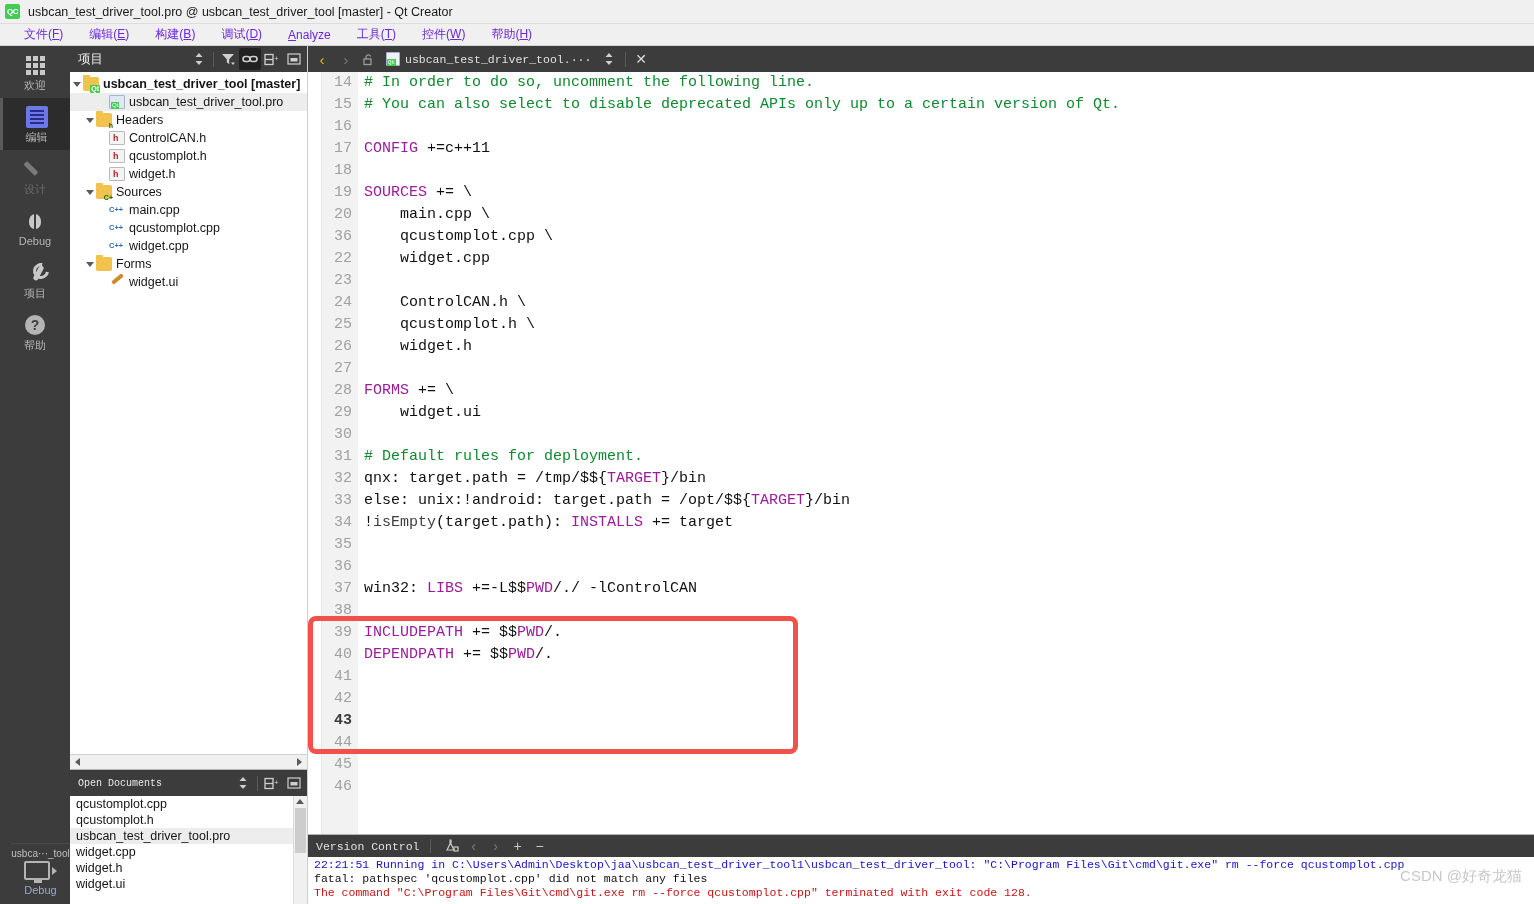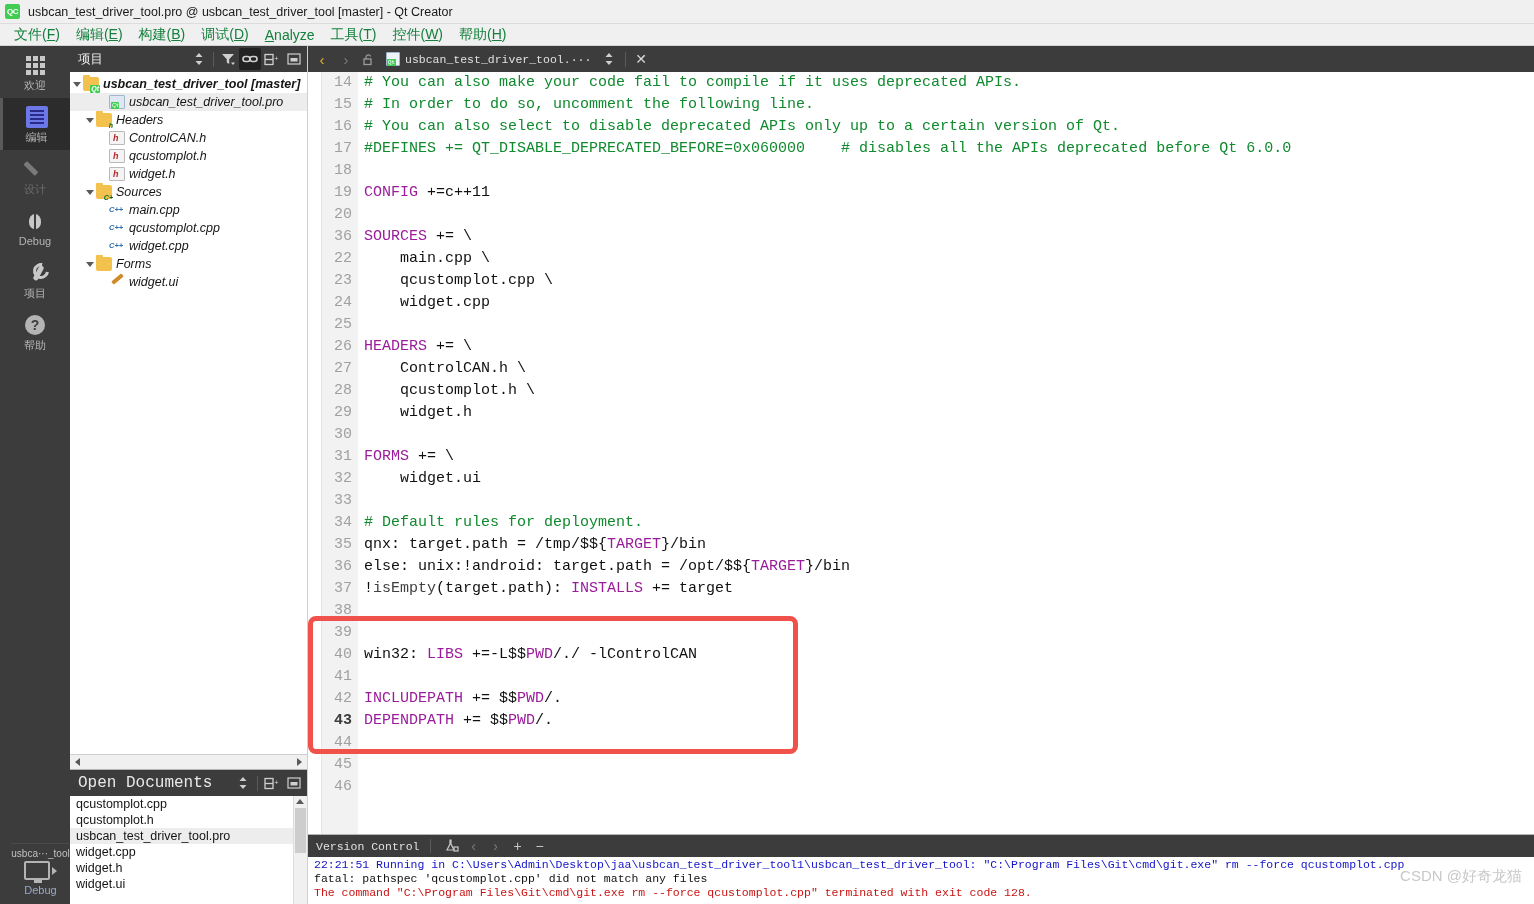--- a/index.html
+++ b/index.html
@@ -26,21 +26,21 @@
     flex: none;
   }
   .title-text { margin-left: 8px; font-size: 12.5px; color: #1a1a1a; white-space: nowrap; }
 
   
   .menubar {
     height: 22px; background: #f0f0f0; display: flex; align-items: center;
     padding-left: 6px; flex: none; border-bottom: 1px solid #d4d4d4;
   }
   .menu-item {
-    padding: 2px 8px; font-size: 14px; color: #15803d; white-space: nowrap; cursor: default;
+    padding: 2px 8px; font-size: 12px; color: #6d28d9; white-space: nowrap; cursor: default; margin-left: 10px;
   }
   .menu-item u { text-decoration: underline; }
 
   
   .body-row { flex: 1 1 auto; display: flex; min-height: 0; }
 
   
   .modebar {
     width: 70px; background: #3c3c3c; flex: none;
     display: flex; flex-direction: column; position: relative;
@@ -105,30 +105,30 @@
   .kit-arrow { width: 0; height: 0; border-left: 5px solid #b4b4b4; border-top: 4px solid transparent; border-bottom: 4px solid transparent; }
   .kit-mode { font-size: 11px; color: #9aa9c8; margin-top: 4px; }
 
   
   .leftdock { width: 238px; flex: none; display: flex; flex-direction: column; background: #ffffff; border-right: 1px solid #cfcfcf; }
   .dock-header {
     height: 26px; background: #3c3c3c; color: #e8e8e8; display: flex; align-items: center;
     padding: 0 2px 0 8px; flex: none; font-size: 12.5px;
   }
   .dock-title { flex: 1 1 auto; white-space: nowrap; }
-  .dock-title.mono { font-family: "Liberation Mono", monospace; font-size: 16px; }
+  .dock-title.mono { font-family: "Liberation Mono", monospace; font-size: 10px; }
   .tb-btn {
     width: 22px; height: 22px; display: flex; align-items: center; justify-content: center;
     color: #cfcfcf; flex: none; border-radius: 2px;
   }
   .tb-btn.active { background: #222222; }
   .tb-sep { width: 1px; height: 15px; background: #5a5a5a; margin: 0 3px; flex: none; }
 
   .tree { flex: 1 1 auto; overflow: hidden; padding-top: 3px; position: relative; background: #ffffff; }
-  .tree-row { height: 18px; display: flex; align-items: center; white-space: nowrap; font-size: 12.5px; color: #151515; font-style: italic; }
+  .tree-row { height: 18px; display: flex; align-items: center; white-space: nowrap; font-size: 12.5px; color: #151515; }
   .tree-row.selected { background: #ededed; }
   .tree-row.bold { font-weight: bold; }
   .arrow { width: 13px; flex: none; display: flex; align-items: center; justify-content: center; }
   .arrow i { width: 0; height: 0; border-left: 4.5px solid transparent; border-right: 4.5px solid transparent; border-top: 5px solid #5a5a5a; display: block; }
   .ficon { width: 16px; height: 14px; flex: none; margin-right: 4px; position: relative; }
   .folder { background: #f2c14e; border-radius: 1px 2px 2px 2px; }
   .folder::before { content: ""; position: absolute; left: 0; top: -2px; width: 7px; height: 3px; background: #f2c14e; border-radius: 1px 1px 0 0; }
   .folder-badge { position: absolute; right: -1px; bottom: -2px; font-size: 7px; font-weight: bold; color: #0b6b2b; }
   .folder-badge.qt { background: #41cd52; color: #fff; padding: 0 1px; border-radius: 1px; line-height: 8px; }
   .doc { background: #dfe8f2; border: 1px solid #9fb6cc; border-radius: 1px; }
@@ -511,33 +511,30 @@
             <div class="ln">39</div>
             <div class="ln">40</div>
             <div class="ln">41</div>
             <div class="ln">42</div>
             <div class="ln cur">43</div>
             <div class="ln">44</div>
             <div class="ln">45</div>
             <div class="ln">46</div>
           </div>
         <div class="code-col" id="code-col">
-            <div class="cl"><span class="c-comment"># You can also make your code fail to compile if it uses deprecated APIs.</span></div>
             <div class="cl"><span class="c-comment"># In order to do so, uncomment the following line.</span></div>
             <div class="cl"><span class="c-comment"># You can also select to disable deprecated APIs only up to a certain version of Qt.</span></div>
-            <div class="cl"><span class="c-comment">#DEFINES += QT_DISABLE_DEPRECATED_BEFORE=0x060000    # disables all the APIs deprecated before Qt 6.0.0</span></div>
             <div class="cl">&nbsp;</div>
             <div class="cl"><span class="c-var">CONFIG</span><span> +=c++11</span></div>
             <div class="cl">&nbsp;</div>
             <div class="cl"><span class="c-var">SOURCES</span><span> += \</span></div>
             <div class="cl"><span>    main.cpp \</span></div>
             <div class="cl"><span>    qcustomplot.cpp \</span></div>
             <div class="cl"><span>    widget.cpp</span></div>
             <div class="cl">&nbsp;</div>
-            <div class="cl"><span class="c-var">HEADERS</span><span> += \</span></div>
             <div class="cl"><span>    ControlCAN.h \</span></div>
             <div class="cl"><span>    qcustomplot.h \</span></div>
             <div class="cl"><span>    widget.h</span></div>
             <div class="cl">&nbsp;</div>
             <div class="cl"><span class="c-var">FORMS</span><span> += \</span></div>
             <div class="cl"><span>    widget.ui</span></div>
             <div class="cl">&nbsp;</div>
             <div class="cl"><span class="c-comment"># Default rules for deployment.</span></div>
             <div class="cl"><span>qnx: target.path = /tmp/$${</span><span class="c-var">TARGET</span><span>}/bin</span></div>
             <div class="cl"><span>else: unix:!android: target.path = /opt/$${</span><span class="c-var">TARGET</span><span>}/bin</span></div>

